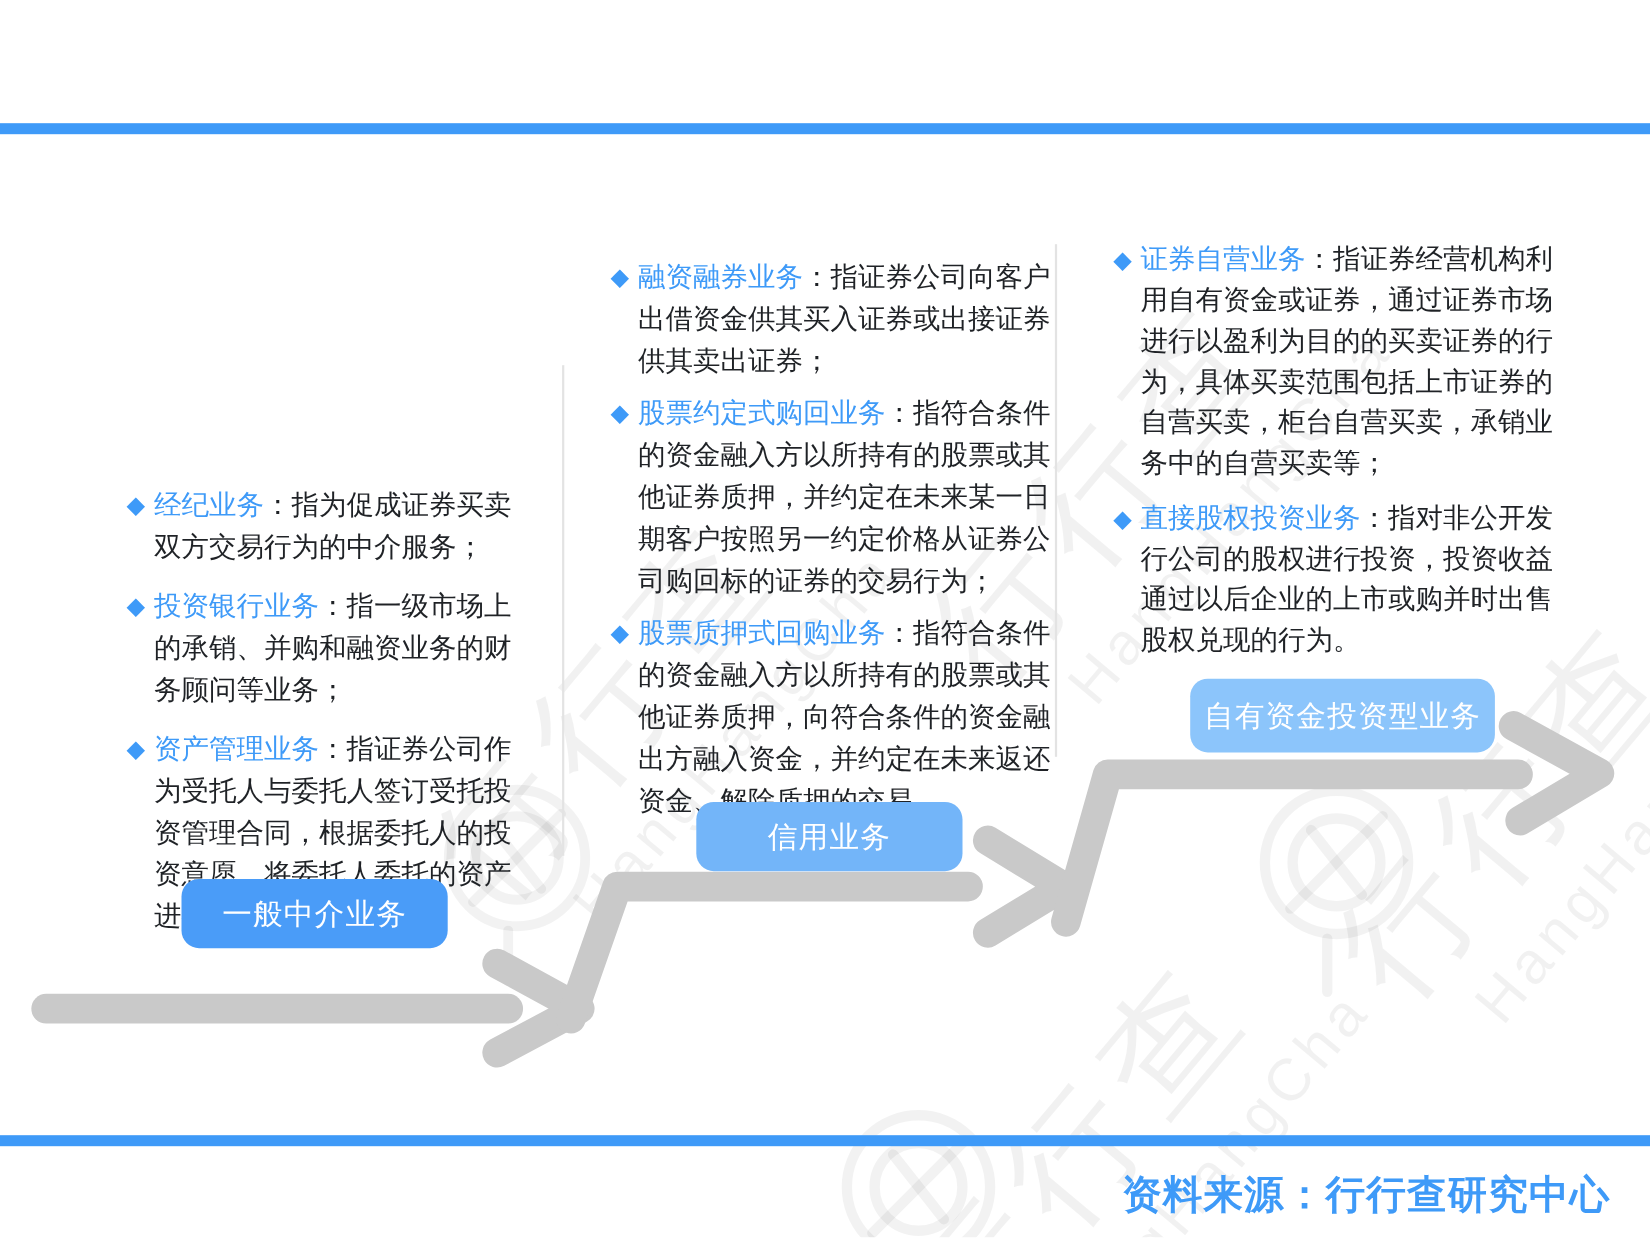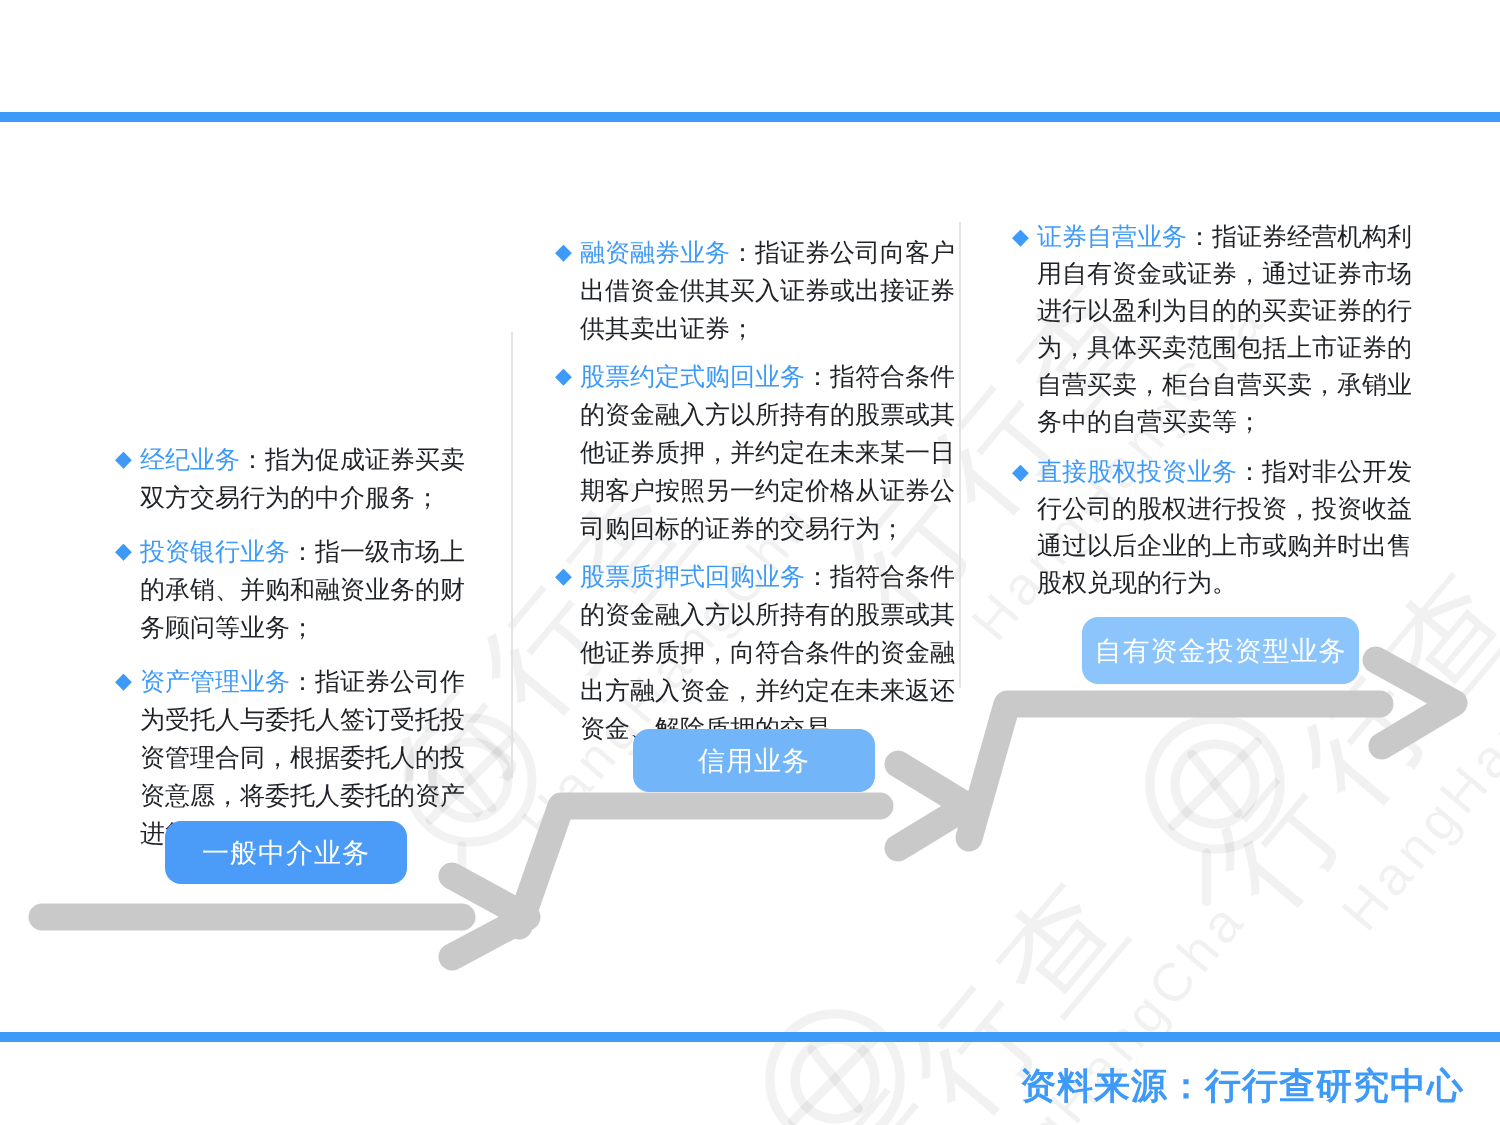--- a/index.html
+++ b/index.html
@@ -49,21 +49,21 @@
   .diamond{flex:0 0 auto;color:var(--accent);font-size:22px;line-height:38px;margin-right:8px;}
   .txt{font-size:25px;line-height:38px;color:var(--ink);}
   #col-3 .txt{line-height:37px;}
   .term{color:var(--accent);}
 
   
   .stage{
     position:absolute;z-index:3;display:flex;align-items:center;justify-content:center;
     color:#fff;font-size:27px;border-radius:16px;letter-spacing:1px;
   }
-  #stage-1{left:165px;top:821px;width:242px;height:63px;background:var(--box1);}
+  #stage-1{left:165px;top:799px;width:242px;height:63px;background:var(--box1);}
   #stage-2{left:633px;top:729px;width:242px;height:63px;background:var(--box2);}
   #stage-3{left:1082px;top:617px;width:277px;height:67px;background:var(--box3);}
 
   
   .footer-bar{position:absolute;left:0;top:1032px;width:1500px;height:10px;background:var(--accent);z-index:2;}
   .copyright{position:absolute;left:75px;top:1058px;font-size:37px;color:var(--muted);z-index:2;}
   .source{position:absolute;right:36px;top:1062px;font-size:36px;font-weight:bold;color:var(--accent);z-index:2;letter-spacing:1px;}
 </style>
 </head>
 <body>

